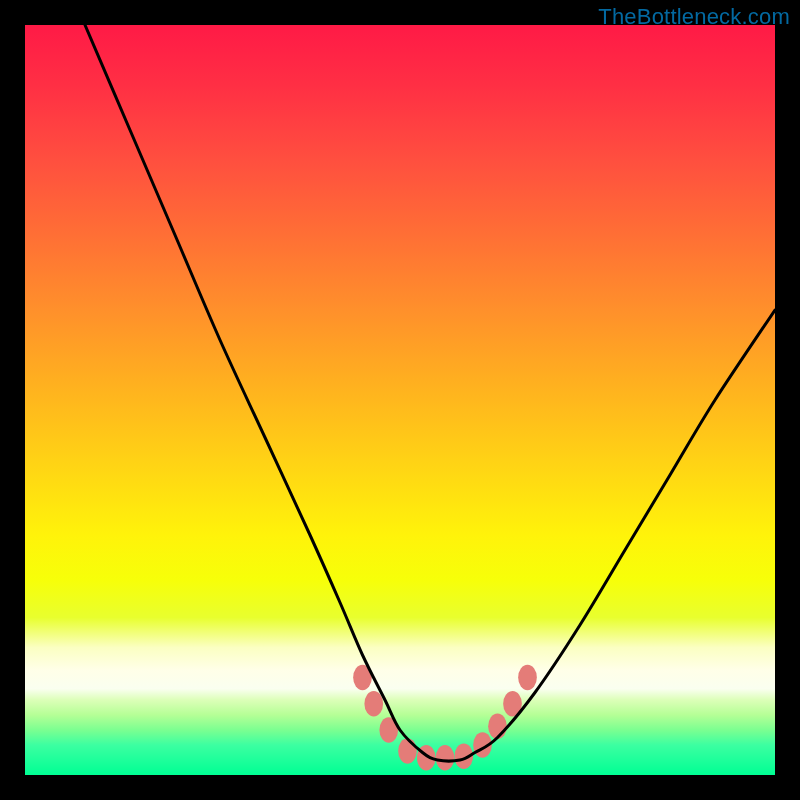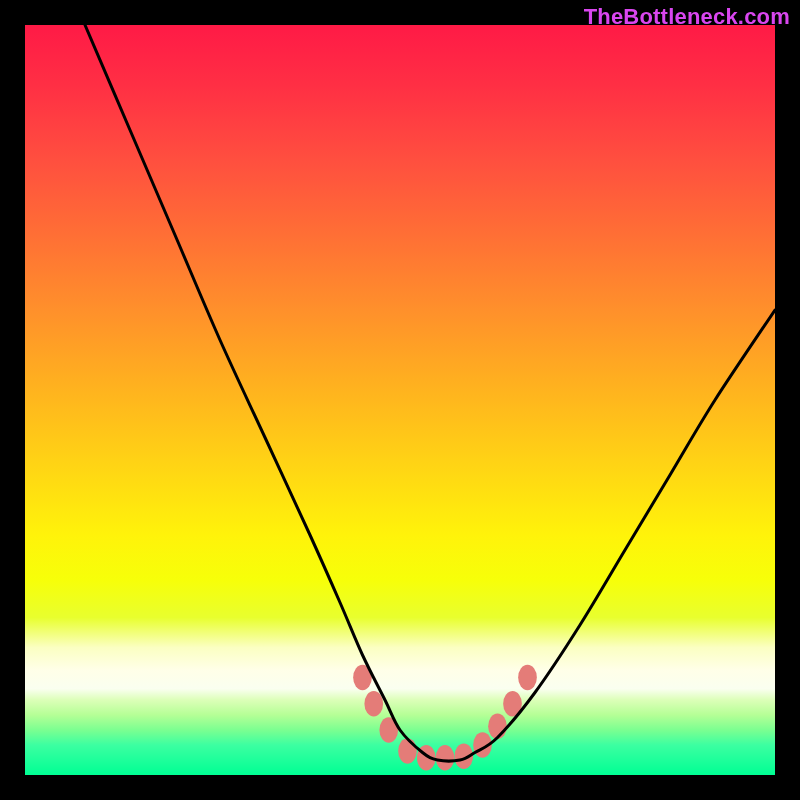--- a/index.html
+++ b/index.html
@@ -42,22 +42,22 @@
       #7bff91 94%,
       #3cffa1 96%,
       #00ff94 100%
     );
   }
   .watermark {
     position: absolute;
     top: 4px;
     right: 10px;
     font-size: 22px;
-    font-weight: 700;
-    color: #d946ef;
+    font-weight: 400;
+    color: #0369a1;
     letter-spacing: 0.2px;
     user-select: none;
   }
   svg.curve {
     position: absolute;
     left: 0; top: 0;
     width: 750px;
     height: 750px;
     overflow: visible;
   }

